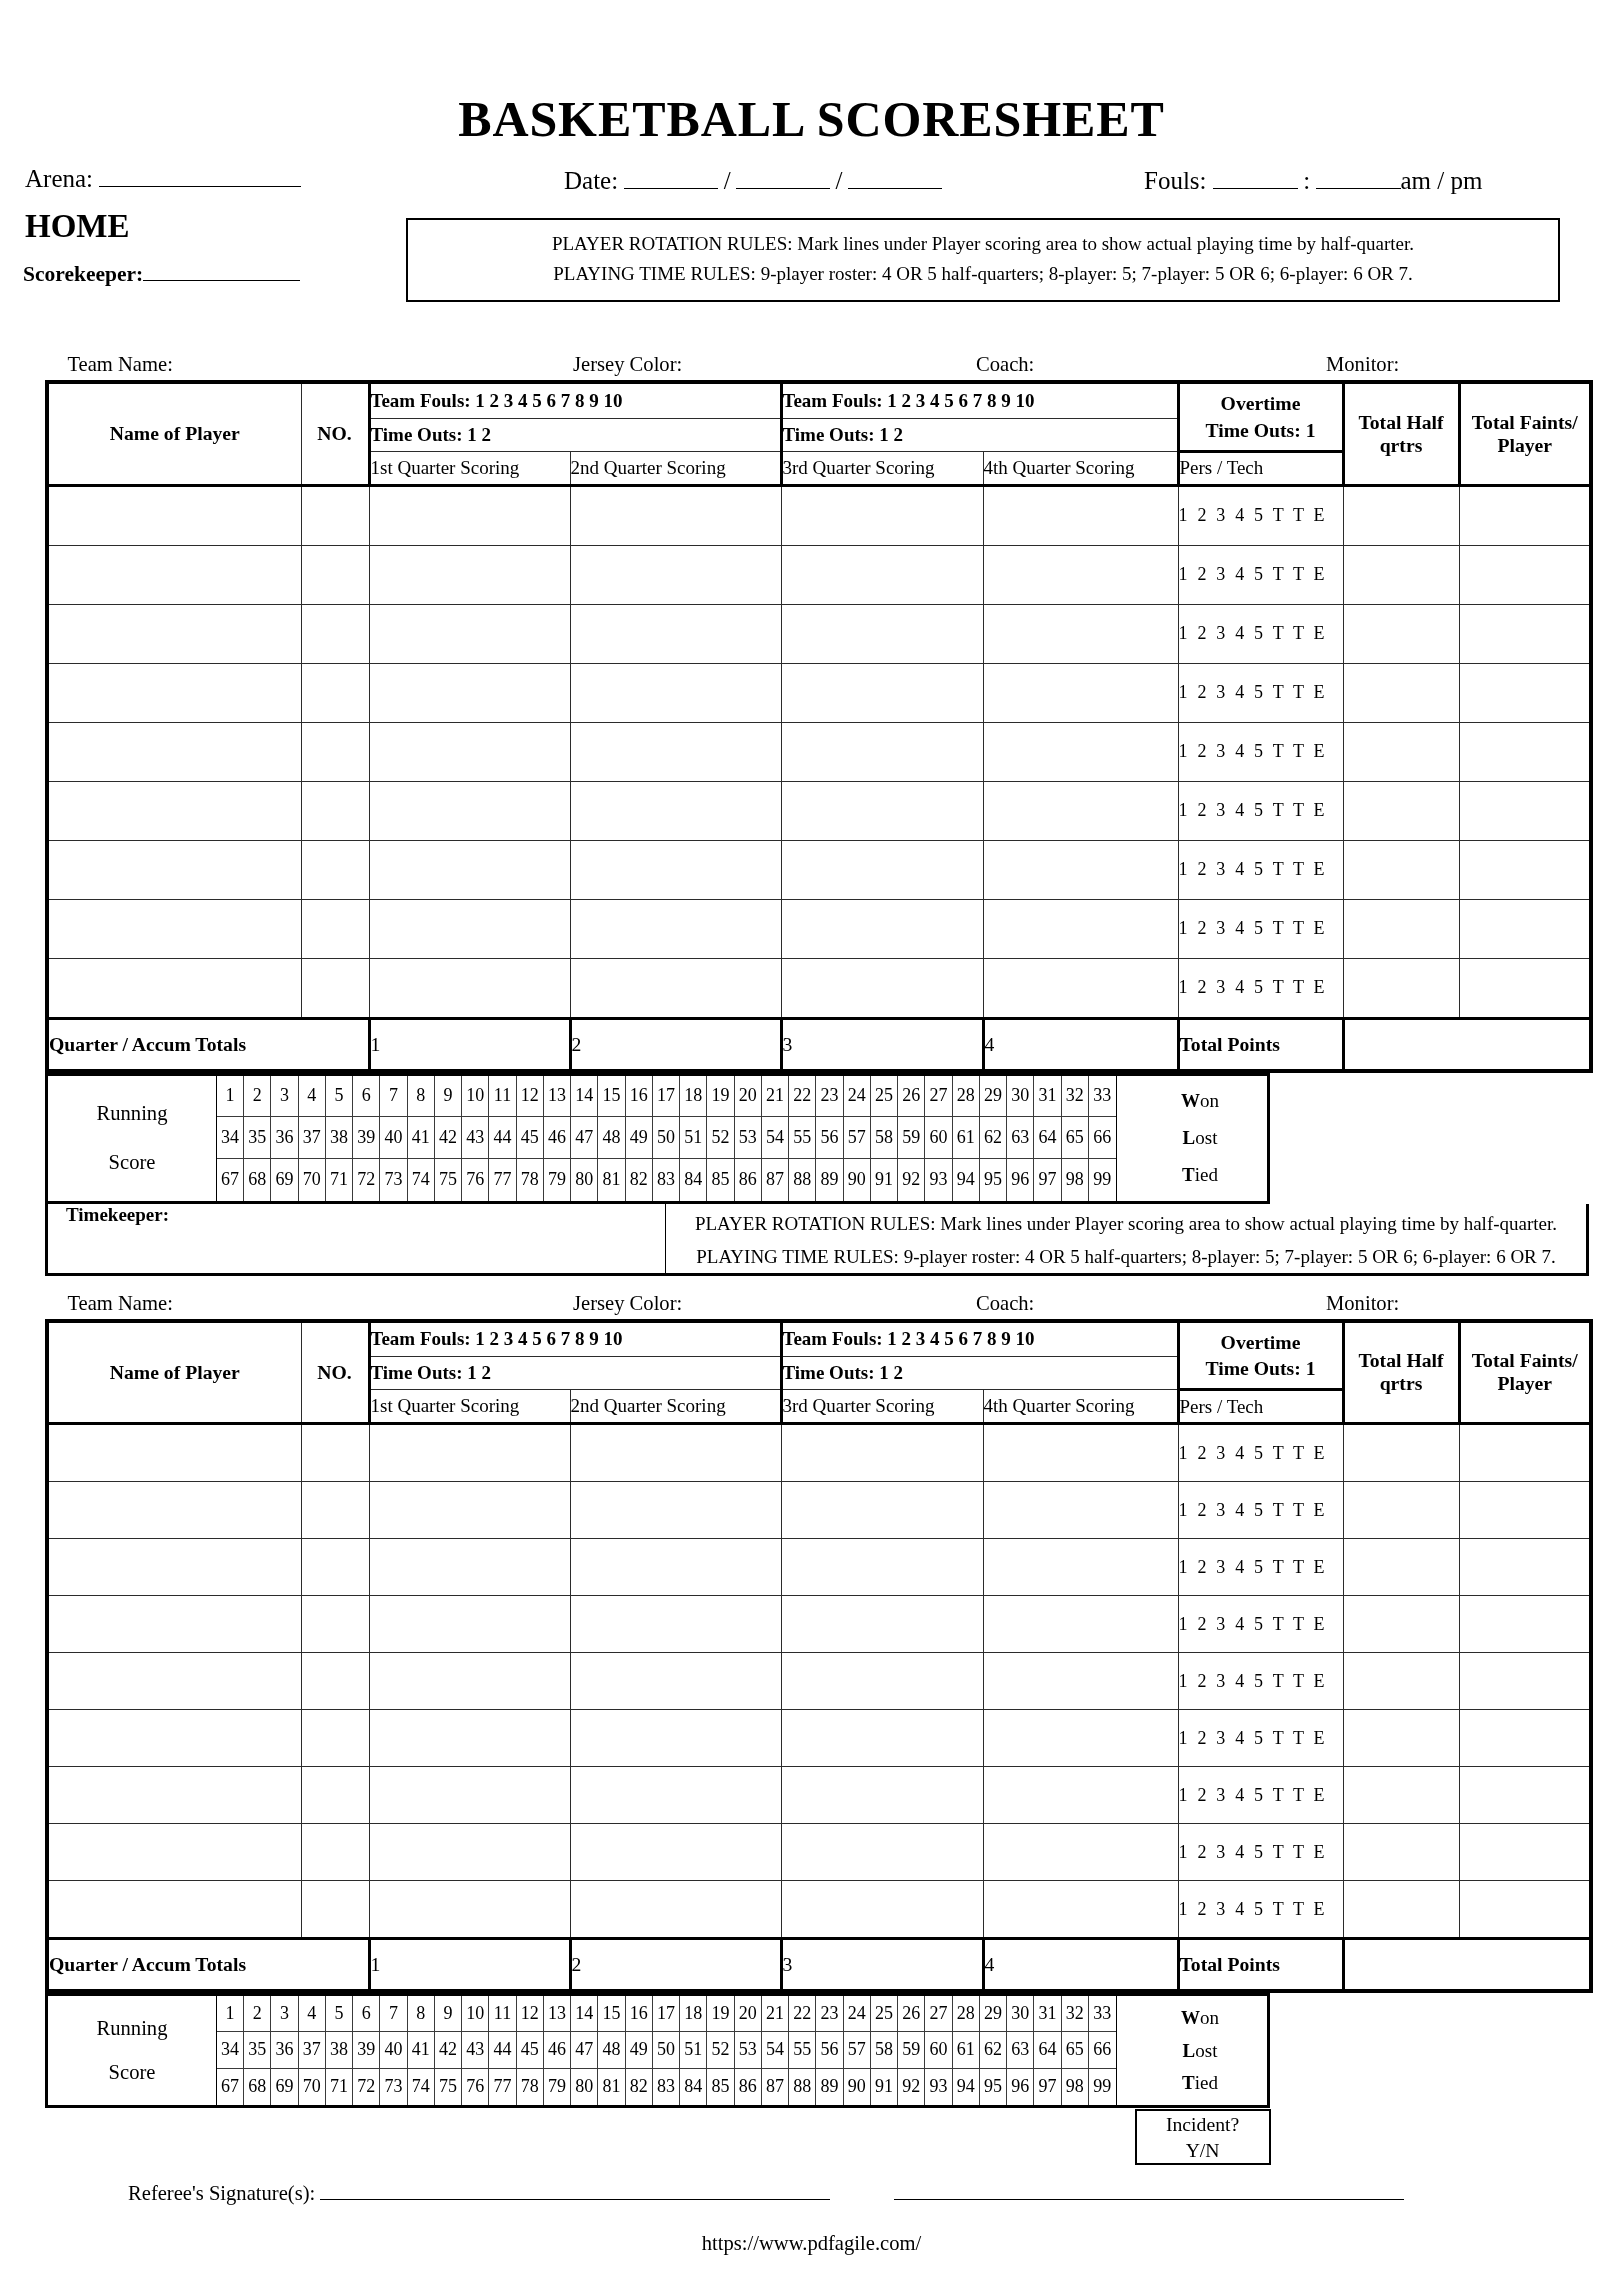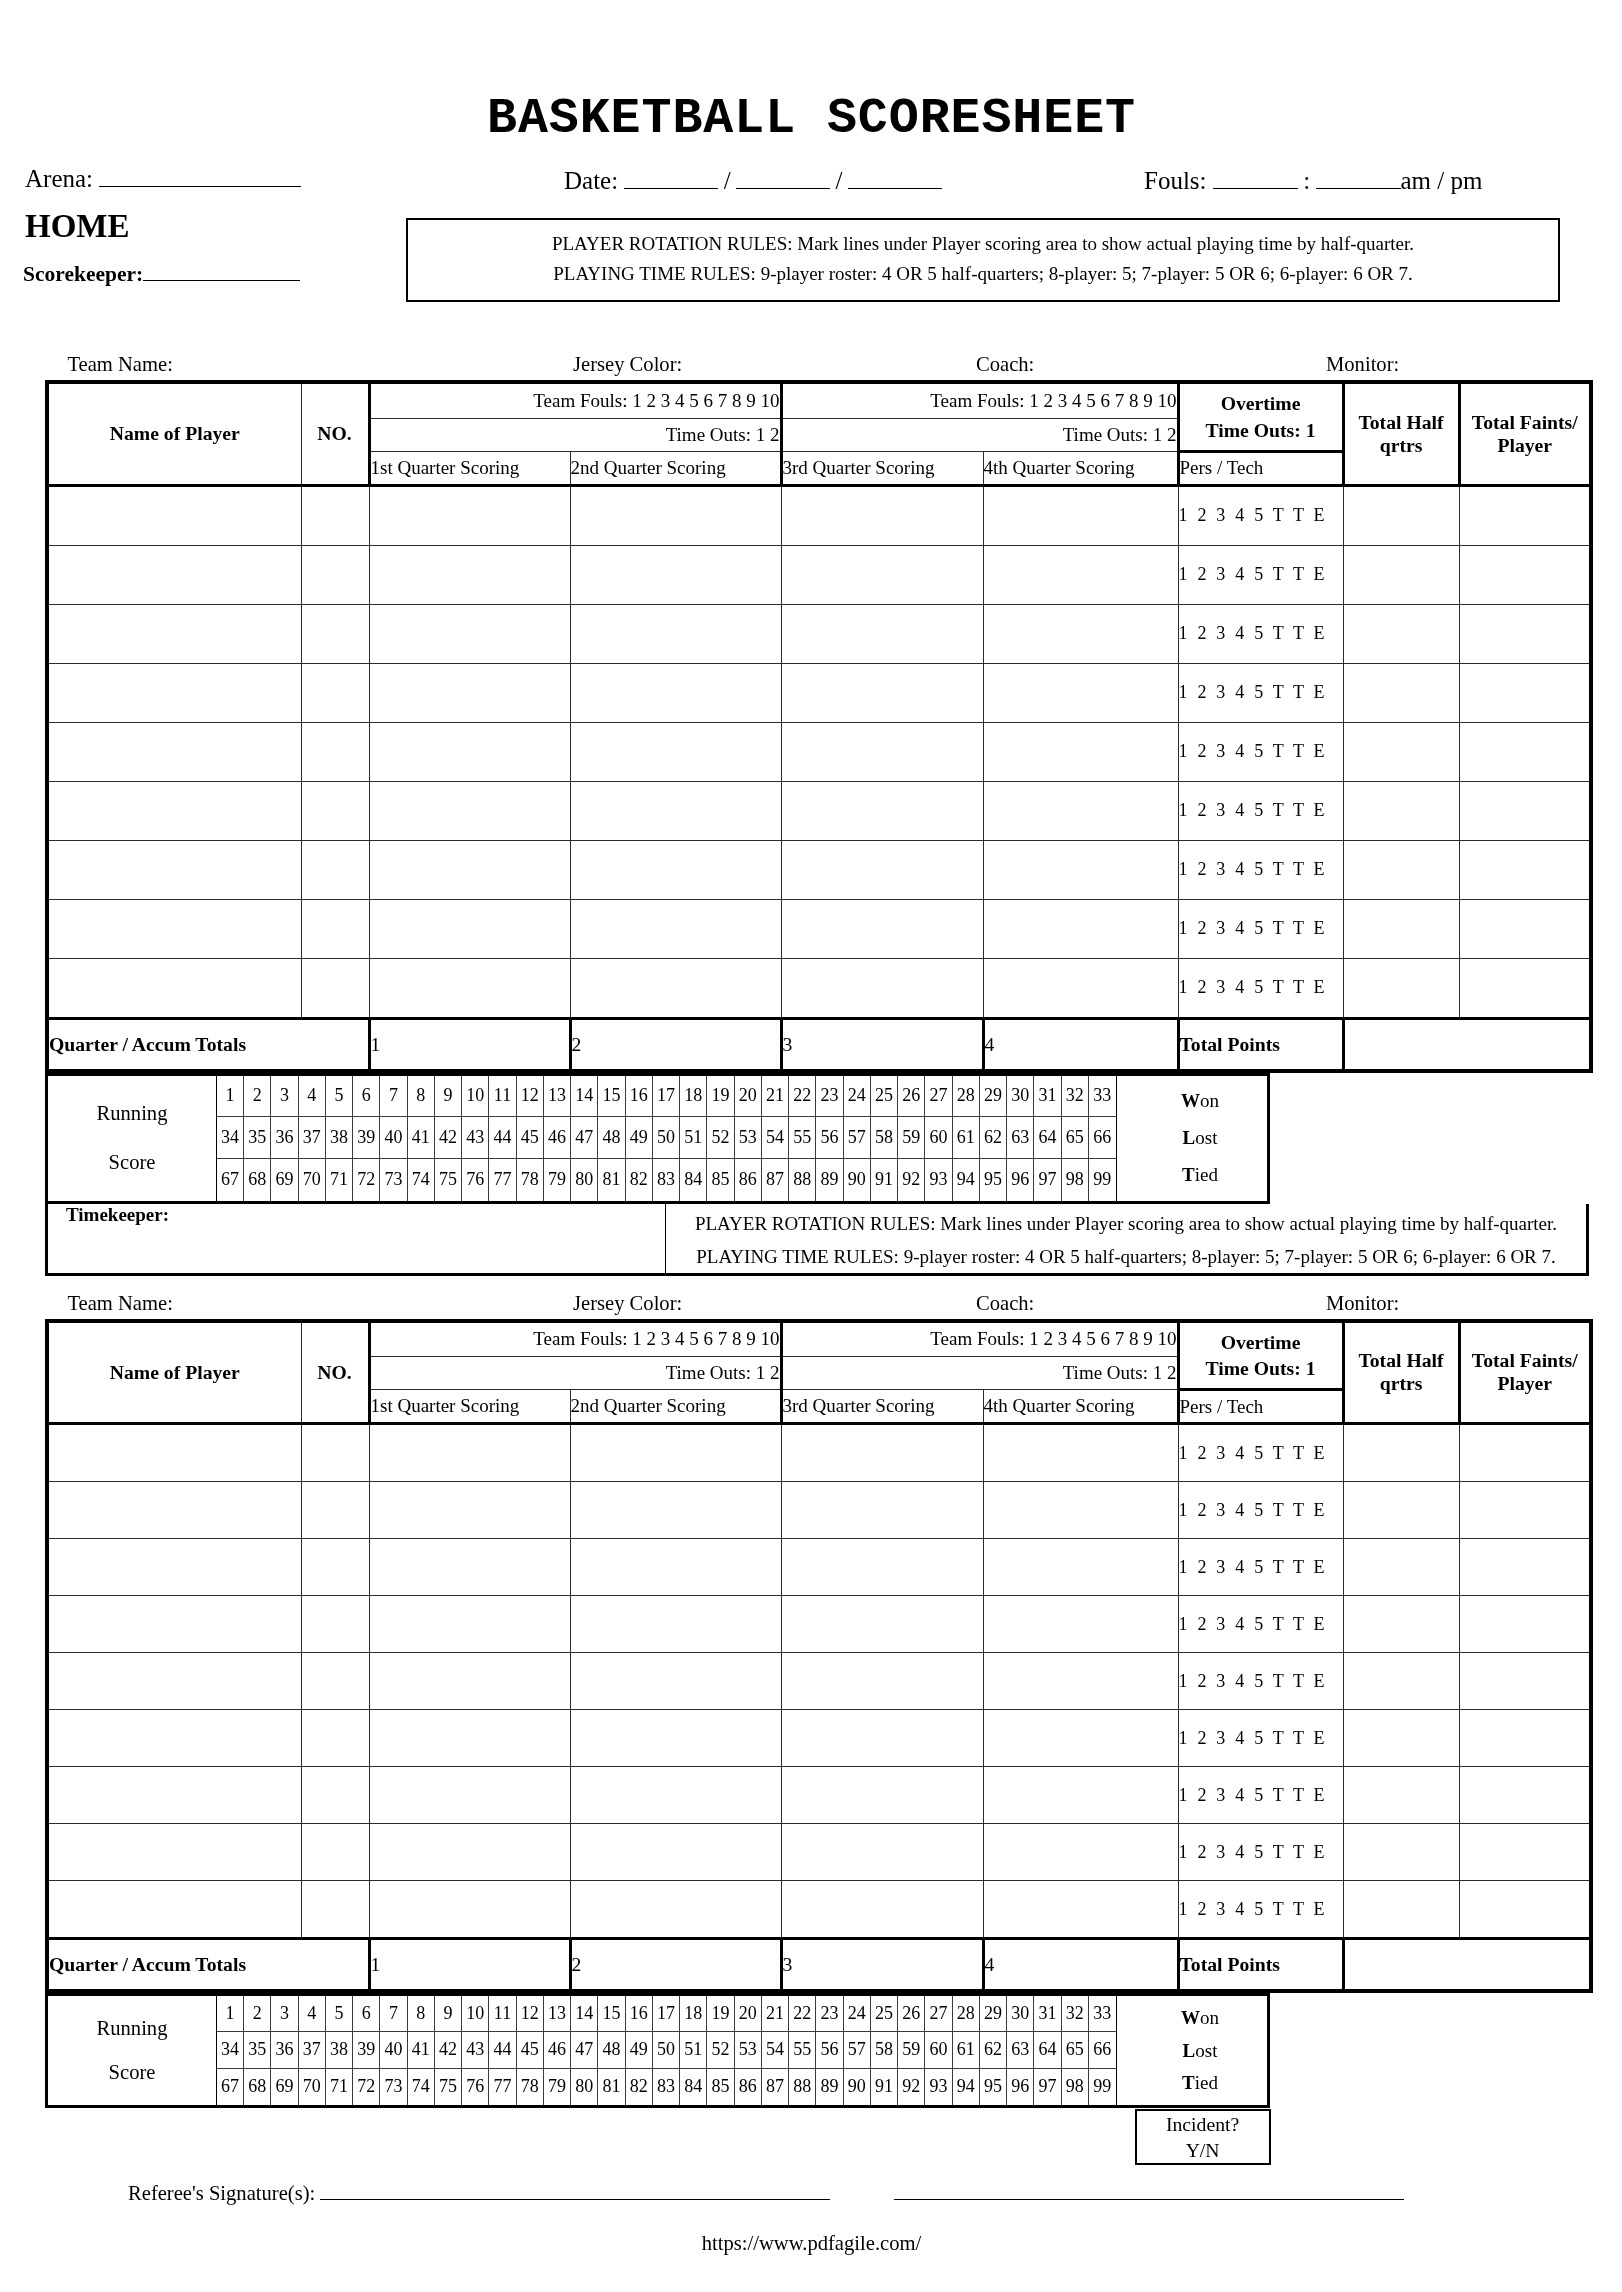--- a/index.html
+++ b/index.html
@@ -3,21 +3,21 @@
 <meta charset="utf-8">
 <style>
   html,body{margin:0;padding:0;background:#e8e8e8;}
   .page{
     position:relative;width:1623px;height:2293px;background:#ffffff;
     font-family:"Liberation Serif","DejaVu Serif",serif;color:#000;
     overflow:hidden;
   }
   
   .title{position:absolute;top:90px;left:0;width:100%;text-align:center;
-    font-size:50px;font-weight:bold;letter-spacing:0.9px;margin:0;font-family:Liberation Mono, monospace;}
+    font-size:50px;font-weight:bold;letter-spacing:0.9px;margin:0;}
   .fieldline{position:absolute;font-size:25px;white-space:nowrap;}
   .uline{display:inline-block;border-bottom:1.8px solid #000;height:1em;vertical-align:baseline;}
   .w225{width:202px}.w175{width:157px}.w105{width:94px}.w95{width:85px}
   .w570{width:510px}
   .arena{left:25px;top:161px;}
   .dategrp{left:564px;top:163px;}
   .timegrp{left:1144px;top:163px;}
   .sep{padding:0 5.4px;}
   .home-label{position:absolute;left:25px;top:208px;font-size:33px;font-weight:bold;}
   .scorekeeper{position:absolute;left:23px;top:258px;font-size:21.5px;font-weight:bold;}
@@ -29,21 +29,21 @@
   .team-labels span{position:absolute;top:0;}
   .tl-name{left:22.4px}.tl-jersey{left:528px}.tl-coach{left:931px}.tl-monitor{left:1281px}
   .team-labels.vis{margin-top:16px;}
   
   table.score-table{border-collapse:collapse;table-layout:fixed;width:1544px;border:4.5px solid #000;}
   table.score-table th,table.score-table td{border:0.9px solid #2b2b2b;padding:0;overflow:hidden;}
   th{font-weight:normal;}
   .bR4{border-right:3.6px solid #000 !important;}
   .bB4{border-bottom:3.6px solid #000 !important;}
   .hdr-bold{font-weight:bold;font-size:19.7px;text-align:center;}
-  .hdr-reg{font-size:19px;text-align:right;}
+  .hdr-reg{font-size:19px;text-align:left;font-weight:bold;}
   .hdr-left{font-size:19px;text-align:left;padding-left:2.7px;}
   .r1{height:36px}.r2{height:33px}.r3{height:34px}
   .ot-two-line{line-height:1.35;}
   tr.player-row td{height:58px;background:#fff;}
   table.vis-table tr.player-row td{height:56px;}
   td.col-no,td.col-q2,td.col-q4,td.col-ot,td.col-half{border-right:3.6px solid #000;}
   td.fouls-cell{font-size:18px;letter-spacing:2.7px;padding-left:5.4px;text-align:left;vertical-align:middle;}
   tr.accum td{border-top:3.6px solid #000;border-right:3.6px solid #000;height:49px;vertical-align:middle;font-size:19.7px;}
   td.accum-label{font-weight:bold;font-size:20.6px;padding-left:9px;}
   td.accum-q{padding-left:25px;}

